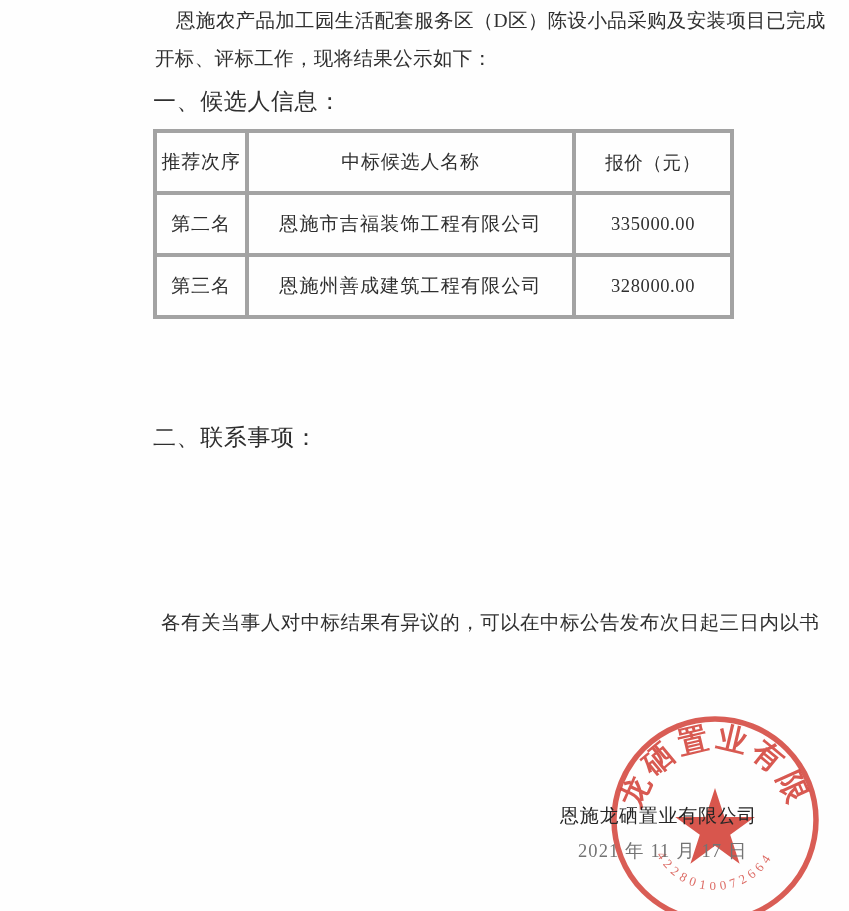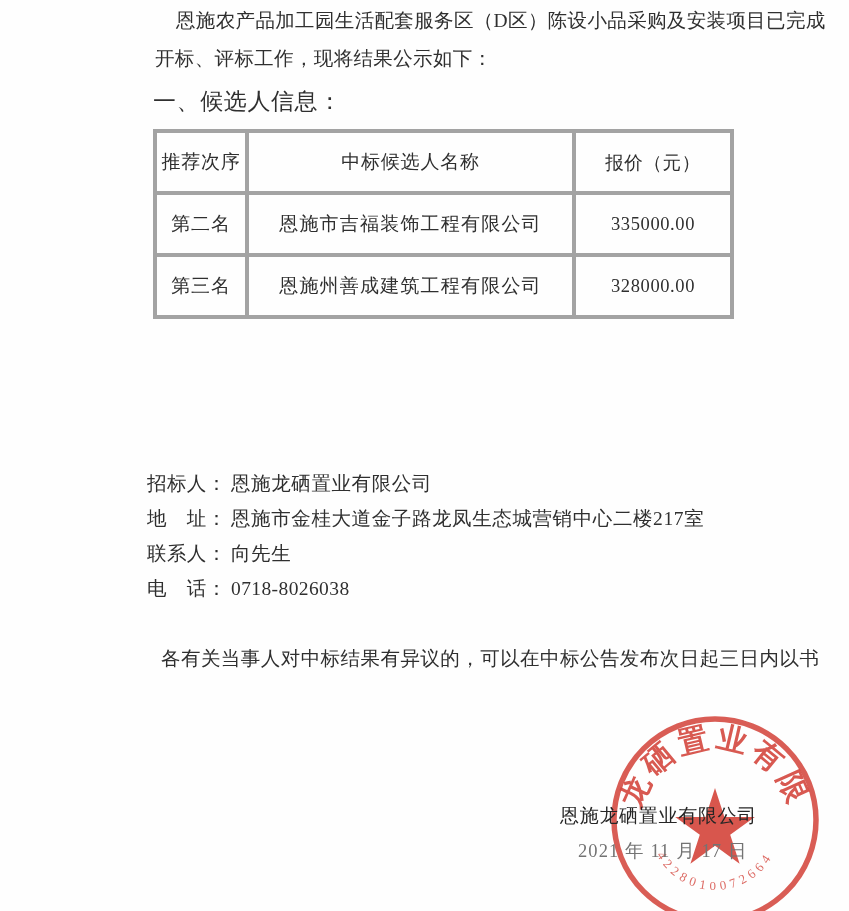--- a/index.html
+++ b/index.html
@@ -108,21 +108,21 @@
   }
   .contact-value.mono-ish {
     font-family: "Liberation Serif", serif;
     letter-spacing: 0.4px;
   }
 
   
   .closing {
     position: absolute;
     left: 140px;
-    top: 640px;
+    top: 604px;
     width: 660px;
   }
   .closing .ln {
     font-size: 19.5px;
     line-height: 38px;
     letter-spacing: 0.45px;
     color: #2f2f2f;
     white-space: nowrap;
   }
   .closing .ln.first { padding-left: 21px; }
@@ -199,35 +199,22 @@
         </tr>
         <tr>
           <td>第三名</td>
           <td class="name">恩施州善成建筑工程有限公司</td>
           <td class="price">328000.00</td>
         </tr>
       </tbody>
     </table>
   </div>
 
-
-  <div class="contact-block">
-    <div class="contact-row">
-      <span class="contact-label">招标人：</span><span class="contact-value">恩施龙硒置业有限公司</span>
-    </div>
-    <div class="contact-row">
-      <span class="contact-label spaced">地　址：</span><span class="contact-value">恩施市金桂大道金子路龙凤生态城营销中心二楼217室</span>
-    </div>
-    <div class="contact-row">
-      <span class="contact-label">联系人：</span><span class="contact-value">向先生</span>
-    </div>
-    <div class="contact-row">
-      <span class="contact-label spaced">电　话：</span><span class="contact-value mono-ish">0718-8026038</span>
-    </div>
-  </div>
+  <div class="section-heading" style="left:153px; top:422px;">二、联系事项：</div>
+
 
   <div class="closing">
     <div class="ln first">各有关当事人对中标结果有异议的，可以在中标公告发布次日起三日内以书</div>
   </div>
 
   <div class="seal">
     <svg width="212" height="212" viewBox="0 0 212 212" xmlns="http://www.w3.org/2000/svg">
       <defs>
         <path id="arcTop" d="M 30 110 A 76 76 0 0 1 182 110"></path>
         <path id="arcBottom" d="M 40 110 A 66 66 0 0 0 172 110"></path>

